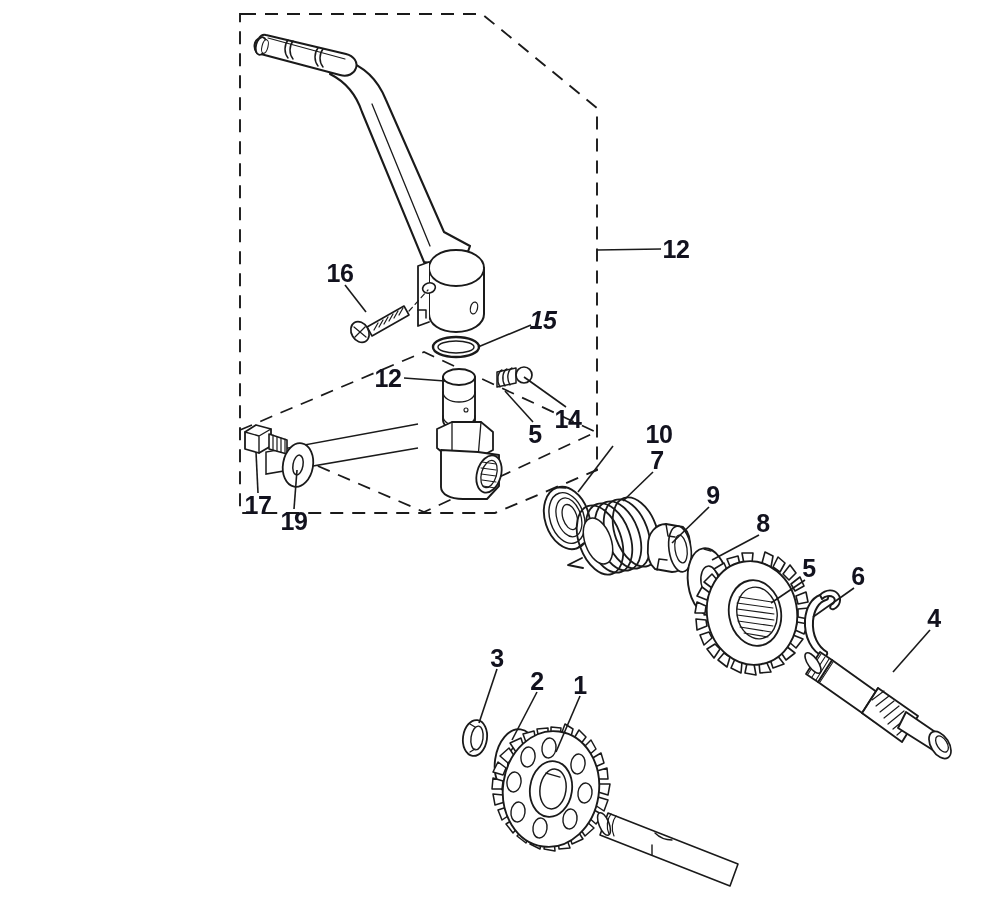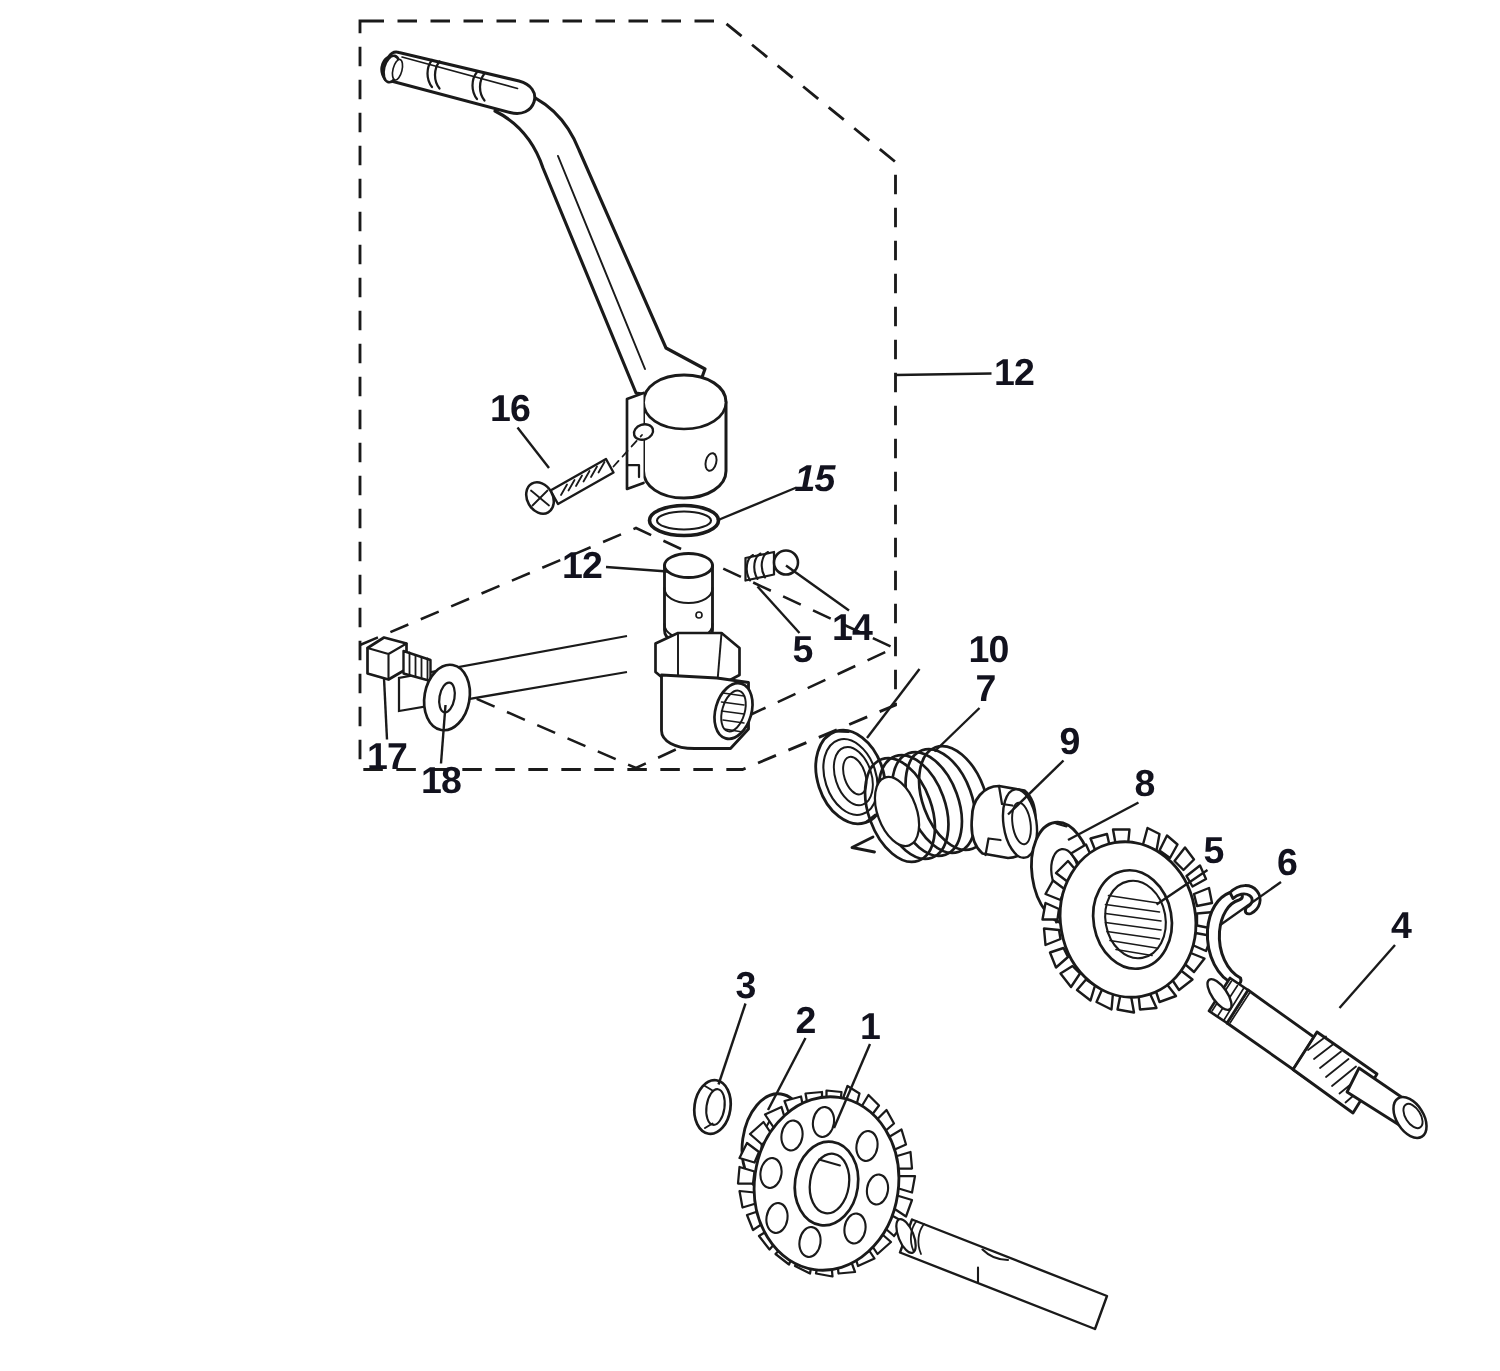--- a/index.html
+++ b/index.html
@@ -409,16 +409,16 @@
     <span class="callout-label" style="left:763px; top:523px;">8</span>
     <span class="callout-label" style="left:713px; top:495px;">9</span>
     <span class="callout-label" style="left:617px; top:434px;margin-left:42px;">10</span>
     <span class="callout-label" style="left:676px; top:249px;">12</span>
     <span class="callout-label" style="left:388px; top:378px;text-align:center;">12</span>
     <span class="callout-label" style="left:535px; top:434px;">5</span>
     <span class="callout-label" style="left:568px; top:419px;text-align:center;">14</span>
     <span class="callout-label" style="left:543px; top:320px;font-style:italic;">15</span>
     <span class="callout-label" style="left:340px; top:273px;">16</span>
     <span class="callout-label" style="left:258px; top:505px;">17</span>
-    <span class="callout-label" style="left:294px; top:521px;">18</span>
+    <span class="callout-label" style="left:294px; top:521px;">19</span>
   </div>
 
 </div>
 
 </body></html>

